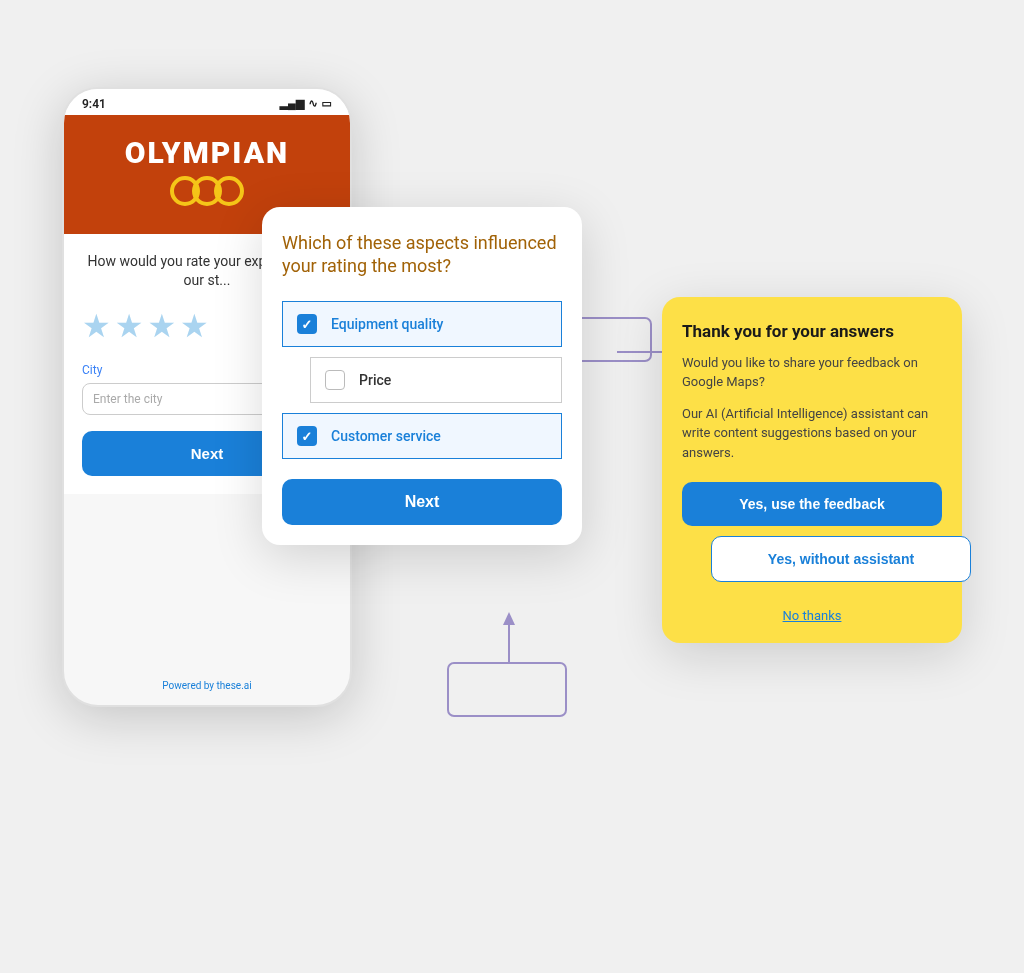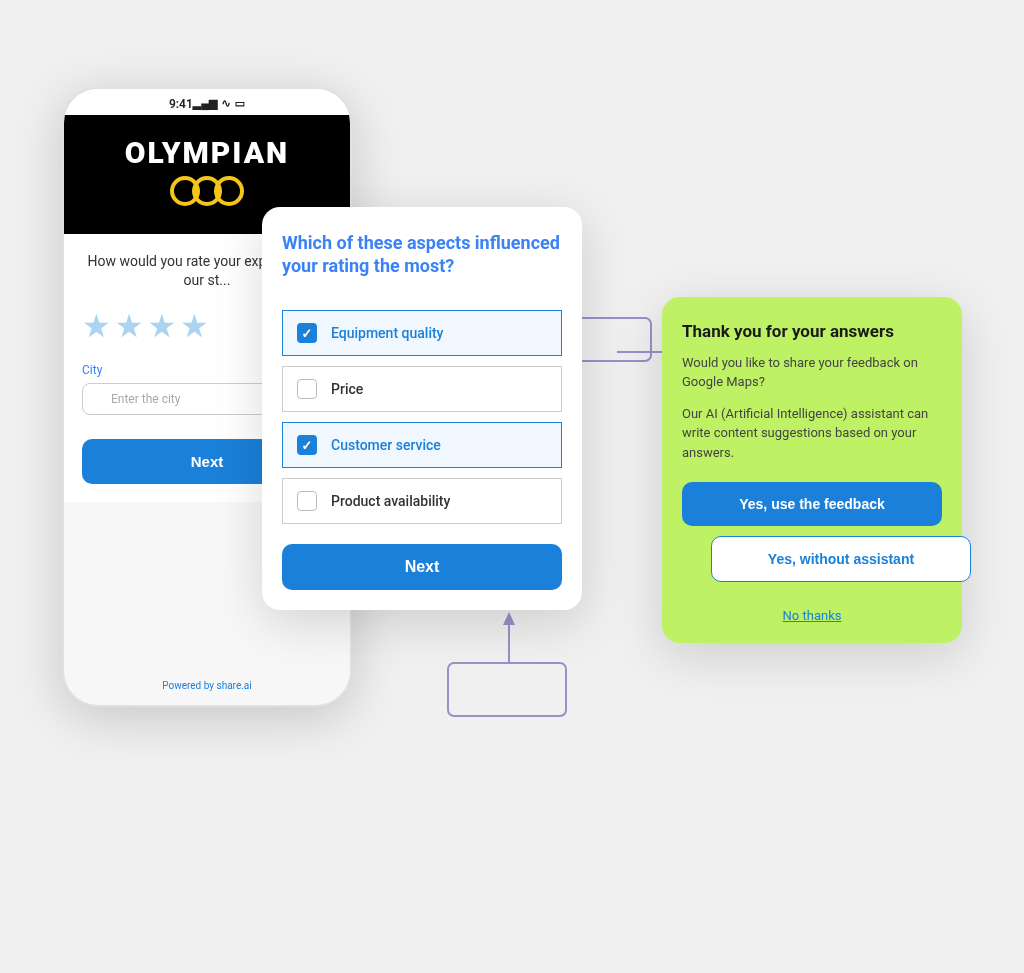--- a/index.html
+++ b/index.html
@@ -32,38 +32,38 @@
       background: #f7f7f7;
       border-radius: 36px;
       box-shadow: 0 10px 50px rgba(0,0,0,0.18);
       overflow: hidden;
       border: 2px solid #e0e0e0;
       z-index: 1;
     }
 
     .phone-status-bar {
       display: flex;
-      justify-content: center;
+      justify-content: space-between;
       align-items: center;
       padding: 8px 18px 4px;
       background: #fff;
       font-size: 12px;
       font-weight: 600;
       color: #222;
     }
 
     .status-icons {
       display: flex;
       align-items: center;
       gap: 4px;
       font-size: 11px;
     }
 
     .phone-blue-header {
-      background: #000000;
+      background: #c2410c;
       padding: 20px 36px 28px;
       text-align: center;
     }
 
     .phone-logo-text {
       color: #fff;
       font-size: 30px;
       font-weight: 900;
       letter-spacing: 2px;
       text-transform: uppercase;
@@ -111,25 +111,25 @@
 
     .phone-label {
       font-size: 12px;
       color: #3b82f6;
       margin-bottom: 6px;
     }
 
     .phone-input {
       border: 1px solid #ccc;
       border-radius: 8px;
-      padding: 8px 28px;
+      padding: 8px 10px;
       font-size: 12px;
       color: #aaa;
       width: 100%;
-      margin-bottom: 24px;
+      margin-bottom: 16px;
     }
 
     .phone-btn {
       background: #1a80d9;
       color: #fff;
       border: none;
       border-radius: 10px;
       width: 100%;
       padding: 14px;
       font-size: 15px;
@@ -158,43 +158,44 @@
       width: 320px;
       background: #fff;
       border-radius: 18px;
       box-shadow: 0 12px 50px rgba(0,0,0,0.15);
       padding: 24px 20px 20px;
       z-index: 3;
     }
 
     .middle-card-title {
       font-size: 18px;
-      font-weight: 700;
-      color: #3b82f6;
-      margin-bottom: 33px;
+      font-weight: 400;
+      color: #a16207;
+      margin-bottom: 24px;
       line-height: 1.3;
     }
 
     .option-row {
       display: flex;
       align-items: center;
       border: 1.5px solid #1a80d9;
       border-radius: 0;
       padding: 12px 14px;
       margin-bottom: 10px;
       cursor: pointer;
     }
 
     .option-row.selected {
       background: #f0f7ff;
     }
 
     .option-row.unselected {
       border-color: #ccc;
       background: #fff;
+      margin-left: 28px;
     }
 
     .checkbox {
       width: 20px;
       height: 20px;
       border-radius: 4px;
       margin-right: 14px;
       flex-shrink: 0;
       display: flex;
       align-items: center;
@@ -240,21 +241,21 @@
       cursor: pointer;
       margin-top: 10px;
     }
 
     
     .right-card {
       position: absolute;
       right: 0;
       top: 250px;
       width: 300px;
-      background: #bef264;
+      background: #fde047;
       border-radius: 18px;
       box-shadow: 0 12px 50px rgba(0,0,0,0.15);
       padding: 24px 20px 20px;
       z-index: 3;
     }
 
     .right-card-title {
       font-size: 17px;
       font-weight: 700;
       color: #1a1a1a;
@@ -346,21 +347,21 @@
       </div>
       <div class="phone-label">City</div>
       <div class="phone-input">
         <span>Enter the city</span>
       </div>
       <button class="phone-btn">Next</button>
     </div>
 
     <div class="phone-footer">
       <span>Powered by</span>
-      <span>share.ai</span>
+      <span>these.ai</span>
     </div>
   </div>
 
   <div class="middle-card">
     <div class="middle-card-title">Which of these aspects influenced your rating the most?</div>
 
     
     <div class="option-row selected">
       <div class="checkbox checked"></div>
       <span class="option-label">Equipment quality</span>
@@ -372,24 +373,20 @@
       <span class="option-label unselected">Price</span>
     </div>
 
     
     <div class="option-row selected">
       <div class="checkbox checked"></div>
       <span class="option-label">Customer service</span>
     </div>
 
     
-    <div class="option-row unselected">
-      <div class="checkbox unchecked"></div>
-      <span class="option-label unselected">Product availability</span>
-    </div>
 
     <button class="middle-next-btn">Next</button>
   </div>
 
   <div style="position:absolute; left:480px; top:270px; z-index:2;">
     
     <svg width="110" height="45">
       <rect x="1" y="1" width="108" height="43" rx="6" ry="6" fill="none" stroke="#9b8fc7" stroke-width="2"></rect>
     </svg>
   </div>

